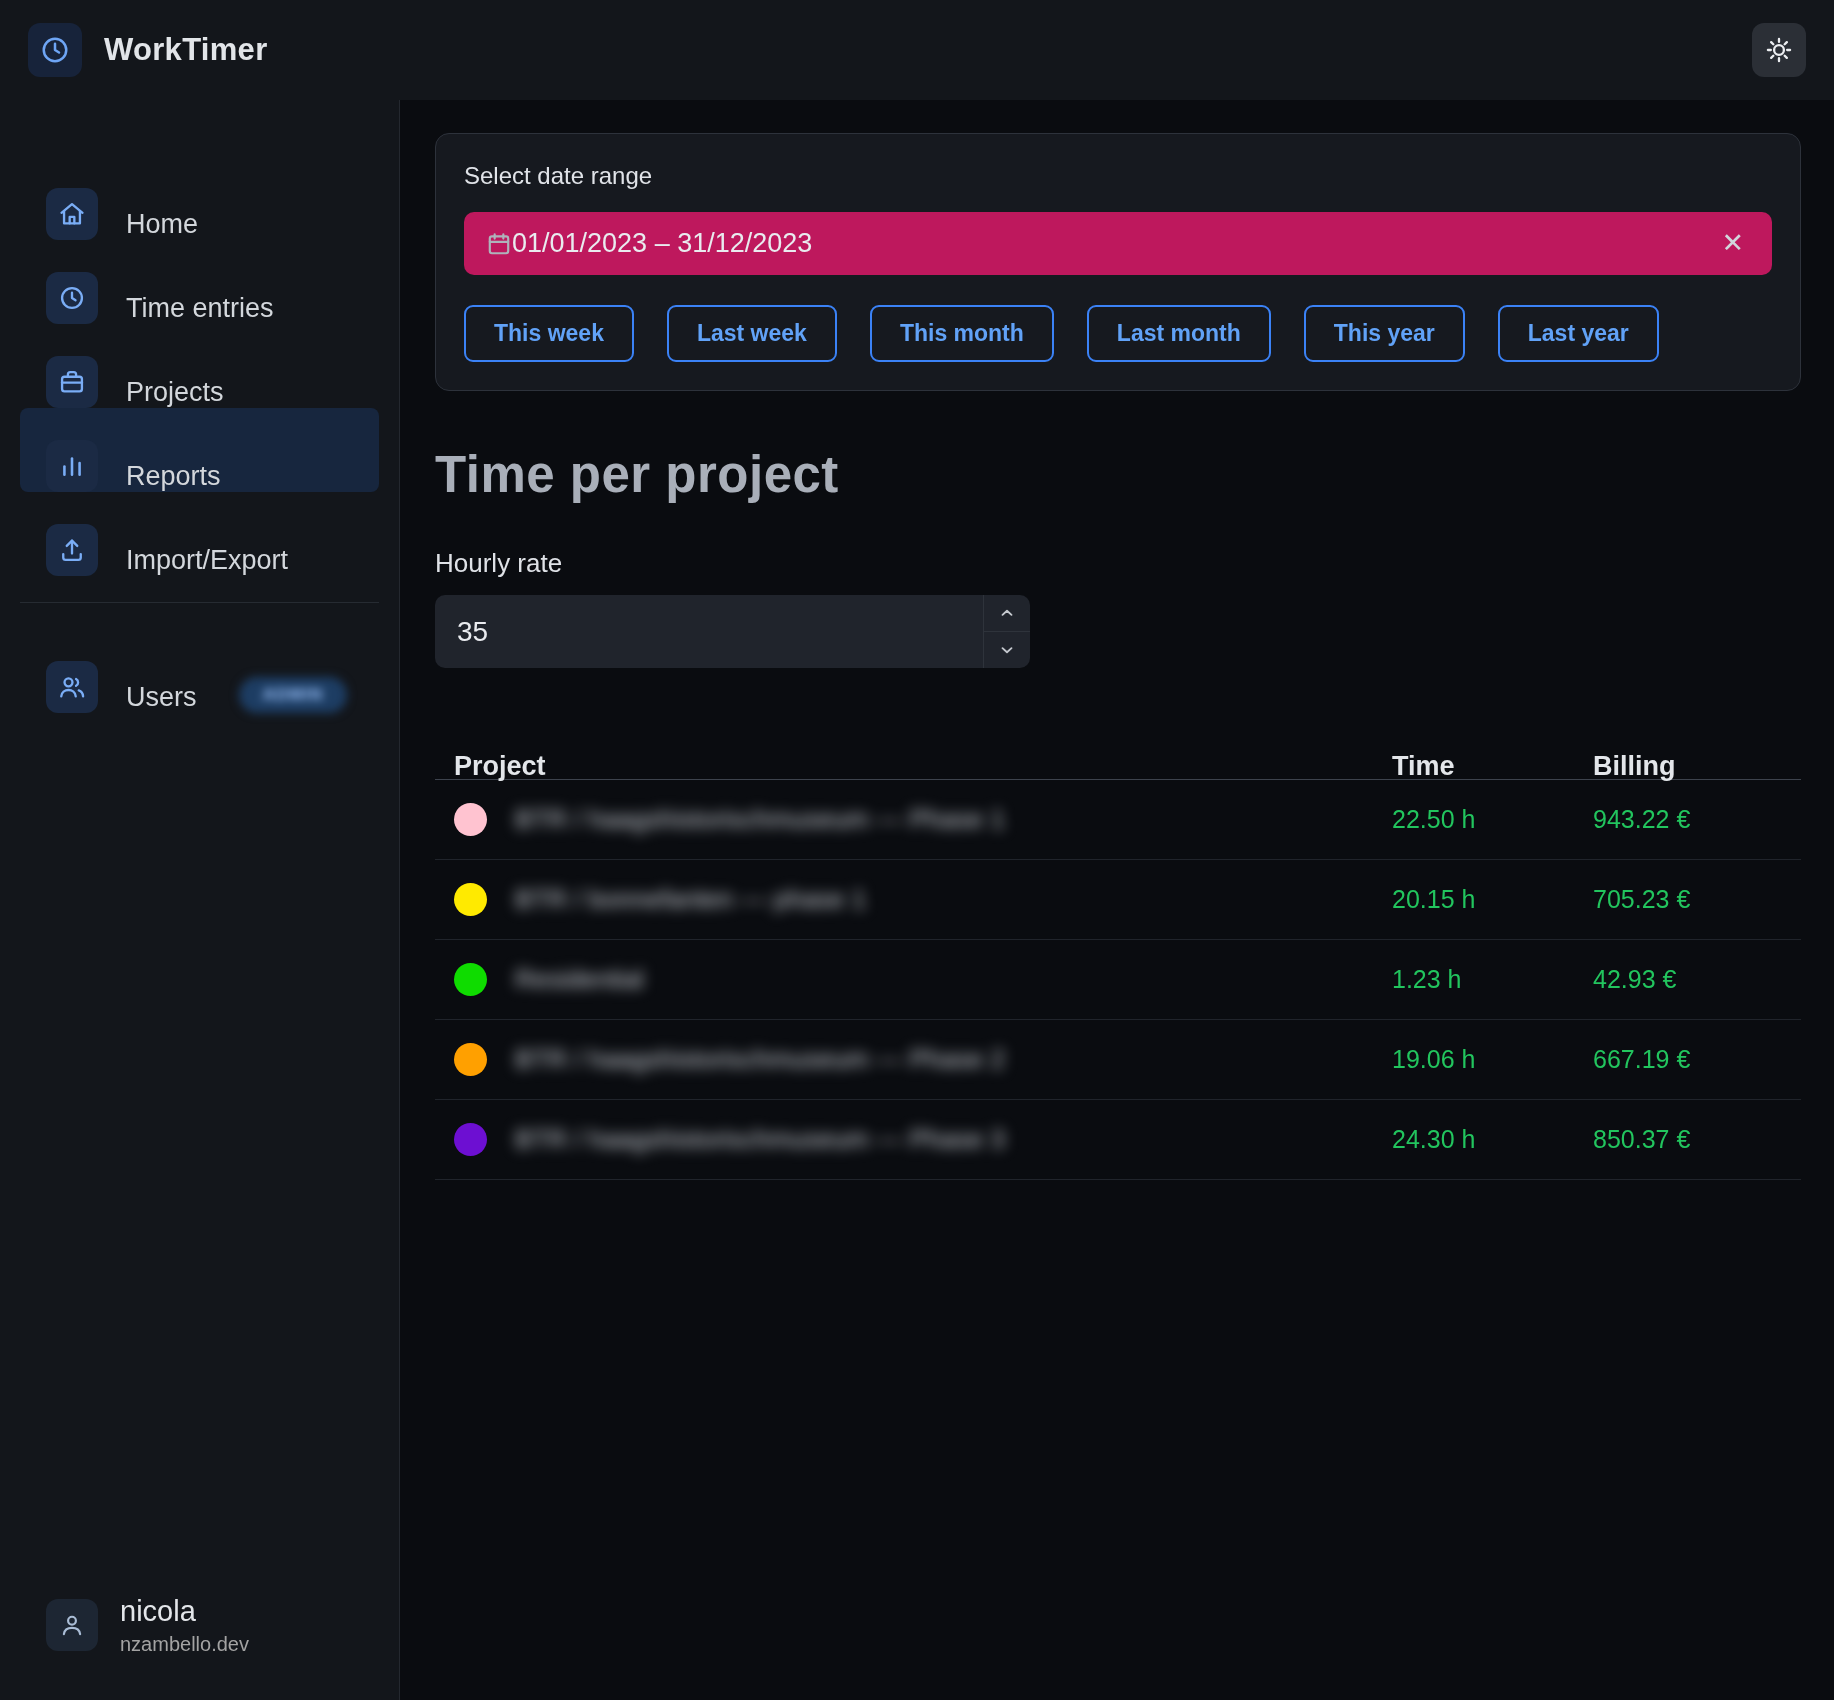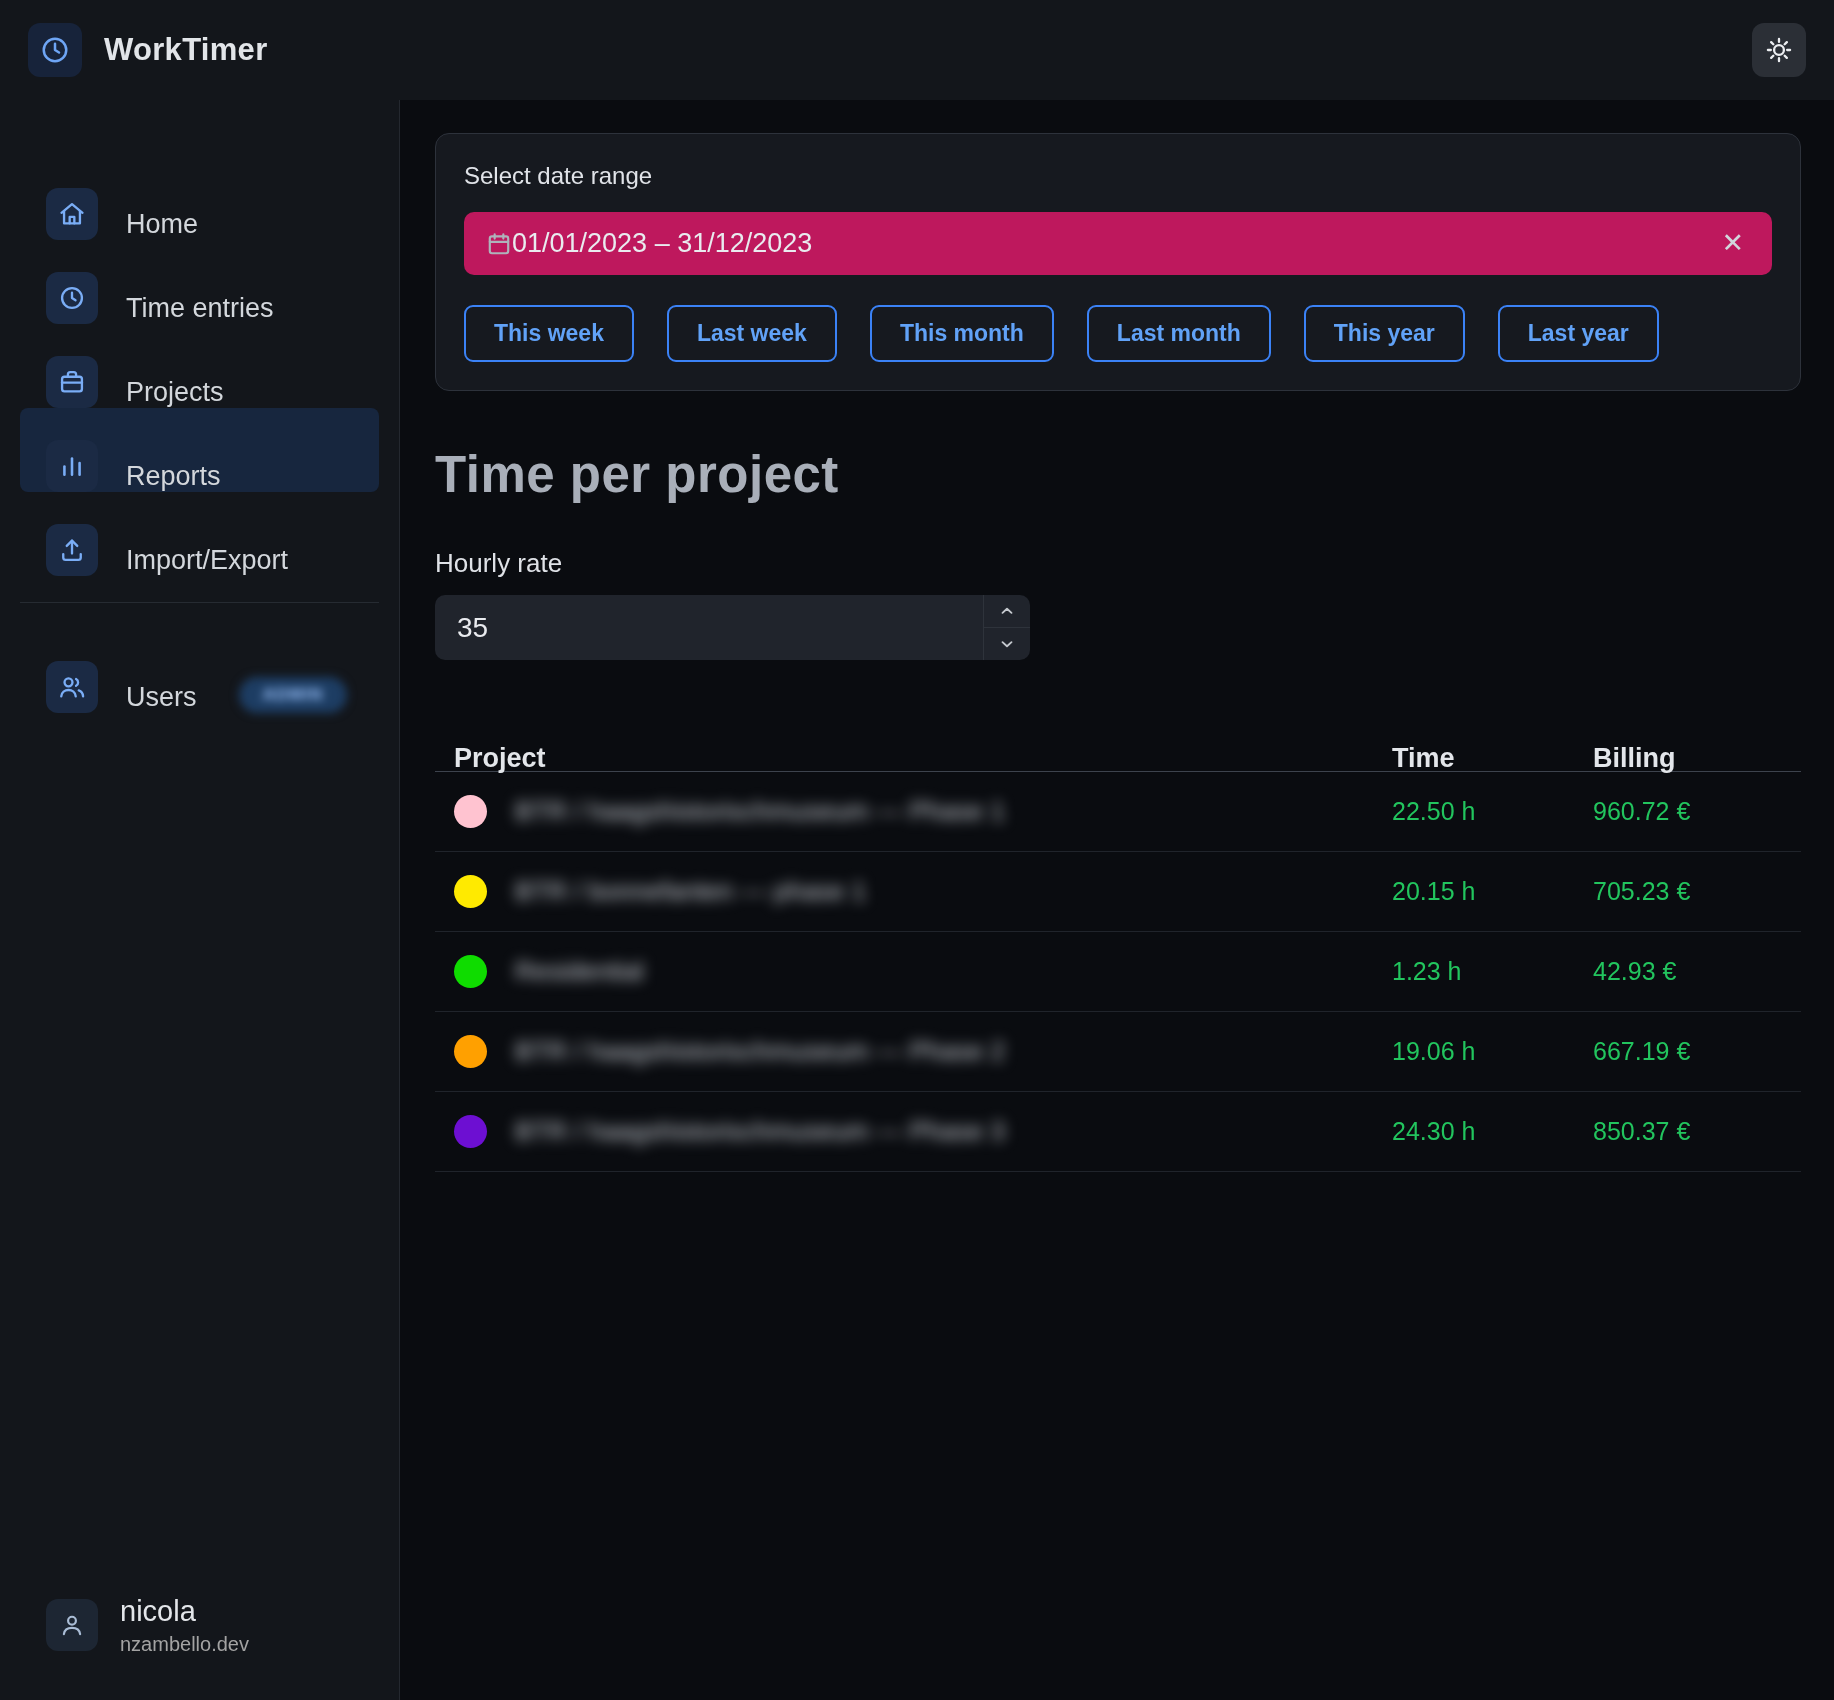--- a/index.html
+++ b/index.html
@@ -117,21 +117,21 @@
   }
 
   .report-title {
     margin-top: 54px;
     font-size: 51px; font-weight: 800; color: #a9afb9; letter-spacing: .5px;
   }
 
   .rate-label { display: block; margin-top: 44px; font-size: 26px; color: #dfe2e7; }
   .rate-input-wrap {
     margin-top: 16px;
-    width: 595px; height: 65px;
+    width: 595px; height: 73px;
     background: #20242c;
     border-radius: 10px;
     display: flex; overflow: hidden;
   }
   .rate-input {
     flex: 1; background: transparent; border: none; outline: none;
     color: #e9ebef; font-size: 28px; font-family: inherit;
     padding: 0 0 0 22px;
     -moz-appearance: textfield; appearance: textfield;
   }
@@ -315,21 +315,21 @@
             <div class="tcell">Time</div>
             <div class="tcell">Billing</div>
           </div>
 
           <div class="trow data">
             <div class="tcell-project">
               <span class="dot" style="background: rgb(255, 195, 208);"></span>
               <span class="pname blurred">BTR / haagshistorischmuseum — Phase 1</span>
             </div>
             <div class="tcell-num">22.50 h</div>
-            <div class="tcell-num">960.72 €</div>
+            <div class="tcell-num">943.22 €</div>
           </div>
 
           <div class="trow data">
             <div class="tcell-project">
               <span class="dot" style="background: rgb(255, 234, 0);"></span>
               <span class="pname blurred">BTR / bonnefanten — phase 1</span>
             </div>
             <div class="tcell-num">20.15 h</div>
             <div class="tcell-num">705.23 €</div>
           </div>

